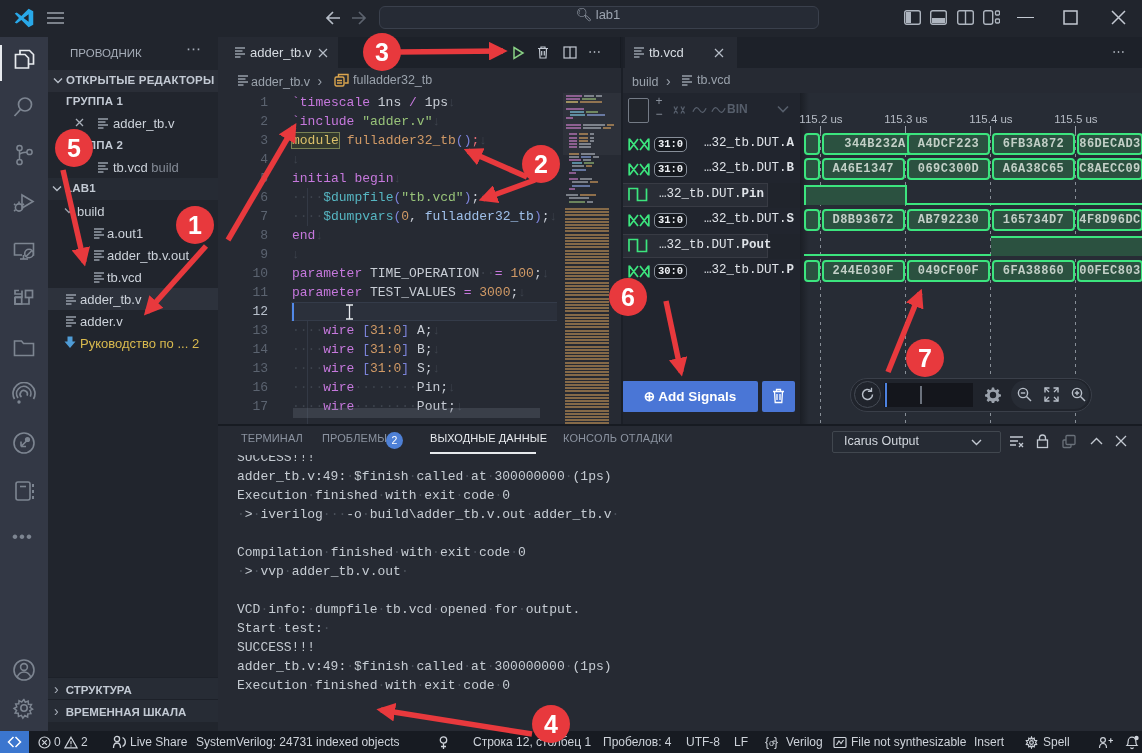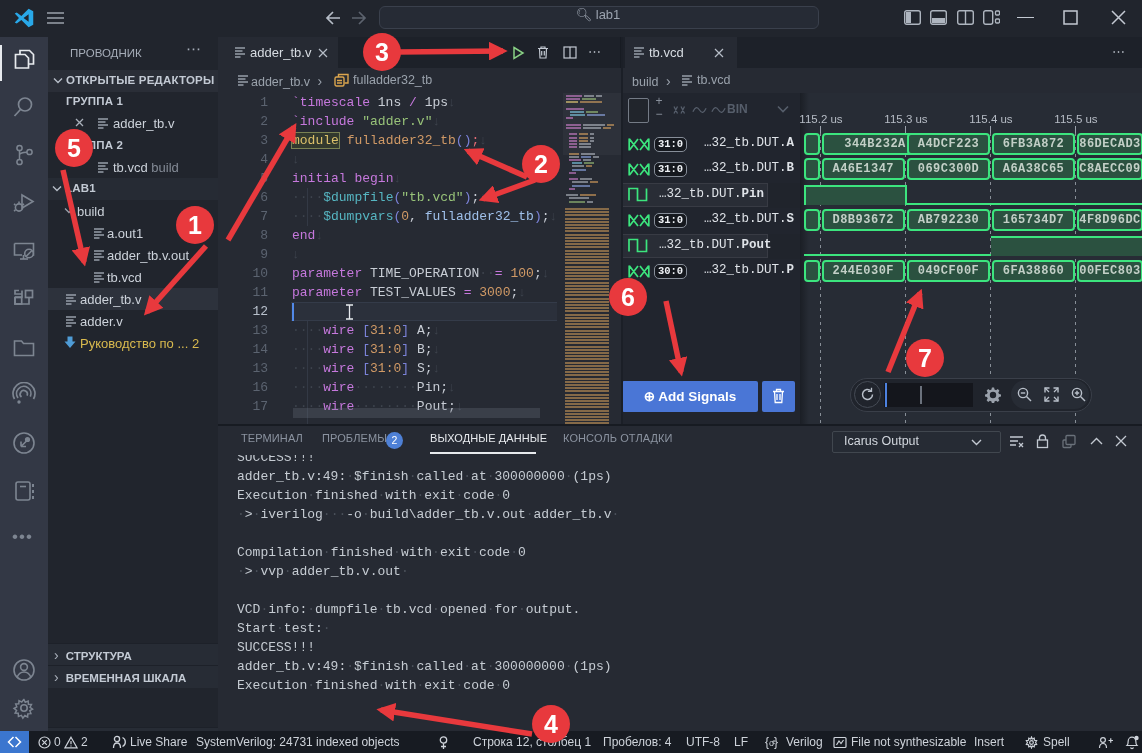--- a/index.html
+++ b/index.html
@@ -9,21 +9,21 @@
 #titlebar{left:0;top:0;width:1142px;height:37px;background:#21252d;}
 #tabrow{left:0;top:37px;width:1142px;height:31px;background:#1d2129;}
 #crumbs{left:218px;top:68px;width:924px;height:25px;background:#262a33;}
 #activity{left:0;top:37px;width:48px;height:694px;background:#333845;}
 #sidebar{left:48px;top:37px;width:170px;height:694px;background:#21252d;}
 #statusbar{left:0;top:731px;width:1142px;height:22px;background:#171b22;}
 .hdr{font-size:11.5px;font-weight:bold;color:#c3cad4;letter-spacing:0.2px;}
 .item{font-size:13px;color:#ccd2da;}
 .fico{width:13px;height:13px;}
 .sect{left:0;width:170px;height:22px;background:#272c35;border-top:1px solid #1d2129;
-  font-size:11.5px;font-weight:bold;color:#c3cad4;line-height:22px;}
+  font-size:11.5px;font-weight:bold;color:#c3cad4;line-height:22px;margin-top:34px;}
 .sect .chev{display:inline-block;margin:0 7px 0 6px;font-size:14px;color:#aab1bb;font-weight:normal;}
 .bc{font-size:12.5px;color:#9aa2ac;}
 .bsep{margin-left:4px;font-size:14px;}
 
 #editor{left:218px;top:93px;width:404px;height:331px;background:#262a33;overflow:hidden;}
 .gut{position:absolute;left:0;width:50px;height:19px;line-height:19px;text-align:right;
   font-family:"Liberation Mono",monospace;font-size:13px;color:#5b6370;}
 .gact{color:#b8c0cc;}
 .cl{position:absolute;left:74px;height:19px;line-height:19px;white-space:pre;
   font-family:"Liberation Mono",monospace;font-size:13px;color:#c8cdd5;}

